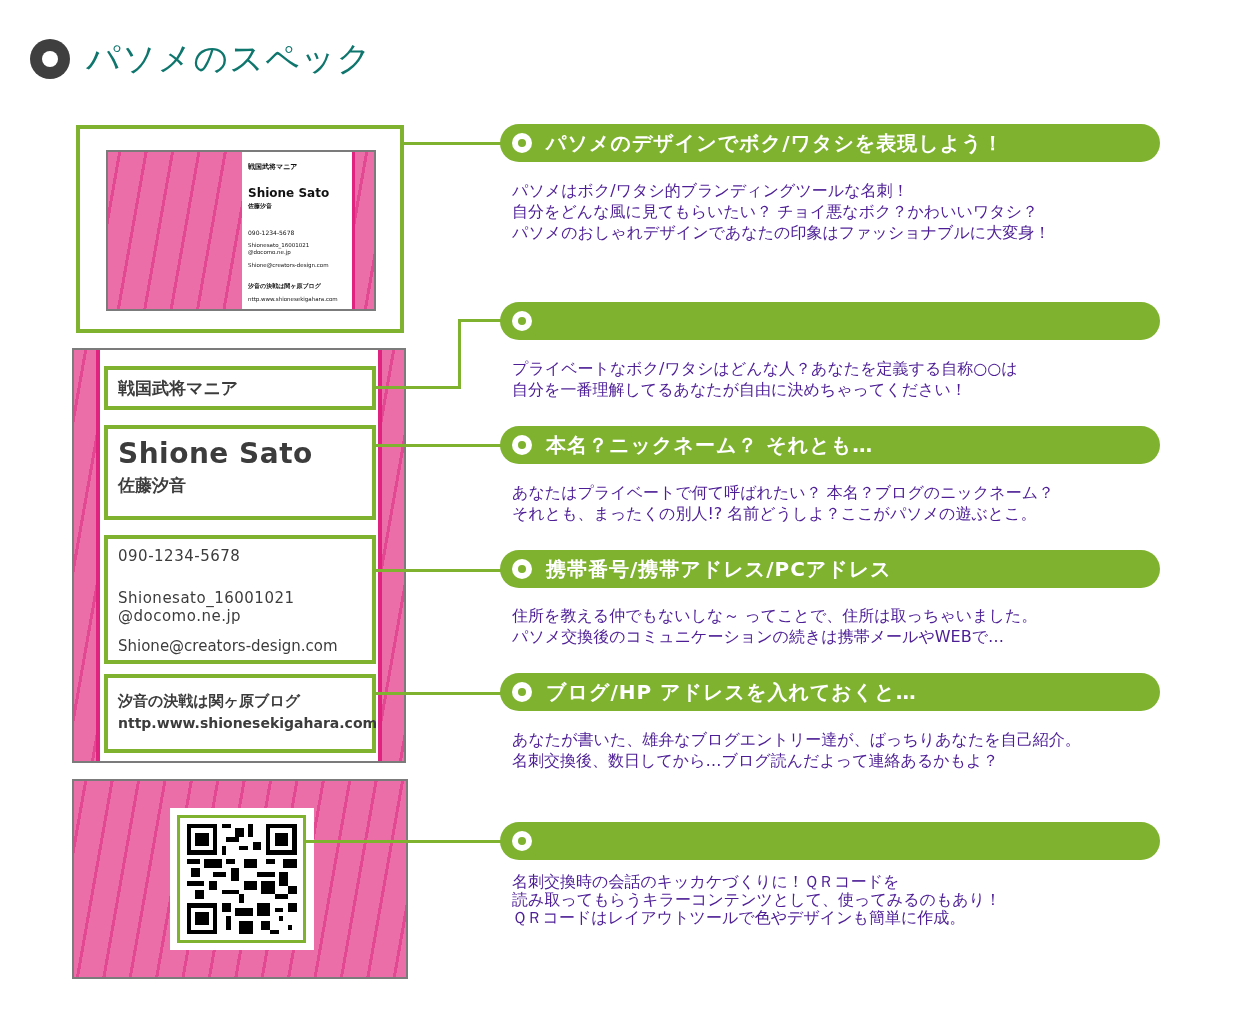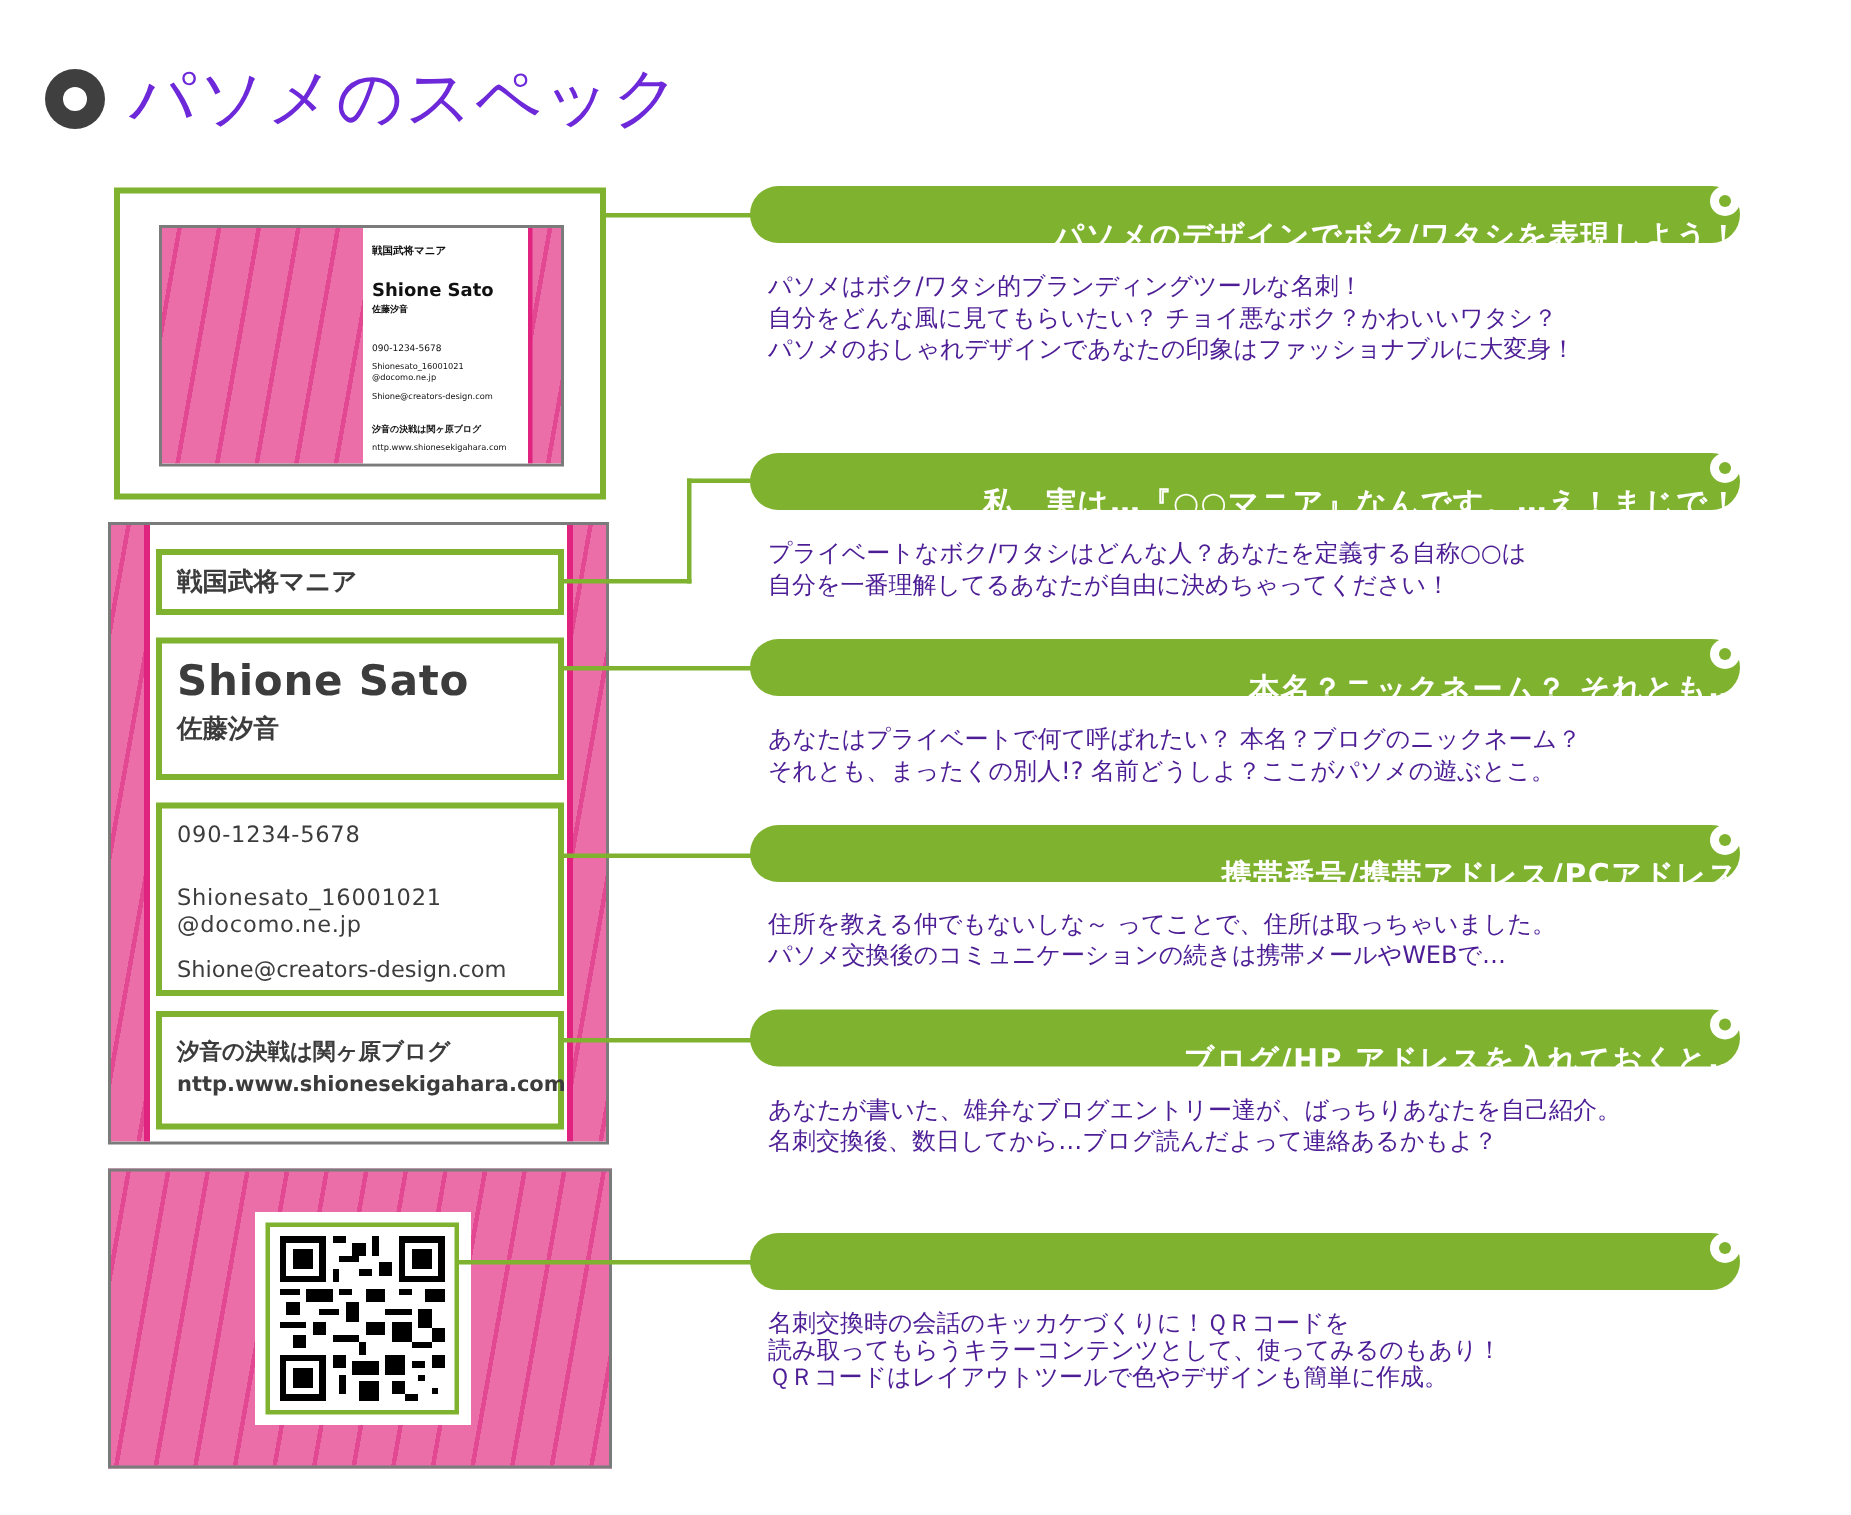--- a/index.html
+++ b/index.html
@@ -6,21 +6,21 @@
   body {
     width: 1234px; height: 1010px; position: relative; overflow: hidden;
     font-family: "DejaVu Sans", "Liberation Sans", sans-serif; color: #3c3c3c;
   }
   .abs { position: absolute; }
 
   
   .page-title { left: 30px; top: 36px; display: flex; align-items: center; }
   .ring-lg { width: 40px; height: 40px; border-radius: 50%; background: #3f3f3f; position: relative; }
   .ring-lg::after { content:""; position:absolute; left:12px; top:12px; width:16px; height:16px; border-radius:50%; background:#fff; }
-  .page-title-text { margin-left: 16px; font-size: 44px; color: #6d28d9; letter-spacing: 1px; }
+  .page-title-text { margin-left: 16px; font-size: 34px; color: #0f766e; letter-spacing: 1px; }
 
   
   .pink {
     background-color: #ec6ea8;
     background-image:
       repeating-linear-gradient(100deg, transparent 0 10px, rgba(219,41,128,0.55) 10px 13px, transparent 13px 26px);
   }
 
   
   .frame1 { left: 76px; top: 125px; width: 328px; height: 208px; border: 4px solid #7fb22f; box-sizing: border-box; background:#fff; }
@@ -59,21 +59,21 @@
   .qr-white { left: 170px; top: 808px; width: 144px; height: 142px; background:#fff; }
   .qr-frame { left: 177px; top: 815px; width: 129px; height: 128px; border: 3px solid #7fb22f; box-sizing:border-box; background:#fff; padding: 6px; }
   .qr-frame svg { width: 111px; height: 110px; display:block; }
 
   
   .line { position:absolute; background:#7fb22f; }
 
   
   .pill {
     position:absolute; left: 500px; width: 660px; height: 38px; border-radius: 19px;
-    background:#7fb22f; color:#fff; display:flex; align-items:flex-end; box-sizing:border-box; padding-left: 12px; flex-direction: column;
+    background:#7fb22f; color:#fff; display:flex; align-items:center; box-sizing:border-box; padding-left: 12px;
   }
   .pill .ring { width: 20px; height: 20px; border-radius: 50%; background:#fff; position:relative; flex:none; }
   .pill .ring::after { content:""; position:absolute; left:6px; top:6px; width:8px; height:8px; border-radius:50%; background:#7fb22f; }
   .pill .ptxt { margin-left: 14px; font-size: 20px; font-weight: bold; letter-spacing: 1px; white-space: nowrap; }
   .desc { position:absolute; left: 512px; font-size: 16px; line-height: 21px; color:#4c1d95; white-space: pre-line; }
   .desc.qr { line-height: 18px; }
 </style>
 </head>
 <body>
 
@@ -190,21 +190,20 @@
 <div class="pill" style="top:124px;">
   <span class="ring"></span>
   <span class="ptxt">パソメのデザインでボク/ワタシを表現しよう！</span>
 </div>
 <div class="desc" style="top:180px;">パソメはボク/ワタシ的ブランディングツールな名刺！
 自分をどんな風に見てもらいたい？ チョイ悪なボク？かわいいワタシ？
 パソメのおしゃれデザインであなたの印象はファッショナブルに大変身！</div>
 
 <div class="pill" style="top:302px;">
   <span class="ring"></span>
-  <span class="ptxt">私、実は…『○○マニア』なんです。…え！まじで！</span>
 </div>
 <div class="desc" style="top:358px;">プライベートなボク/ワタシはどんな人？あなたを定義する自称○○は
 自分を一番理解してるあなたが自由に決めちゃってください！</div>
 
 <div class="pill" style="top:426px;">
   <span class="ring"></span>
   <span class="ptxt">本名？ニックネーム？ それとも…</span>
 </div>
 <div class="desc" style="top:482px;">あなたはプライベートで何て呼ばれたい？ 本名？ブログのニックネーム？
 それとも、まったくの別人!? 名前どうしよ？ここがパソメの遊ぶとこ。</div>

